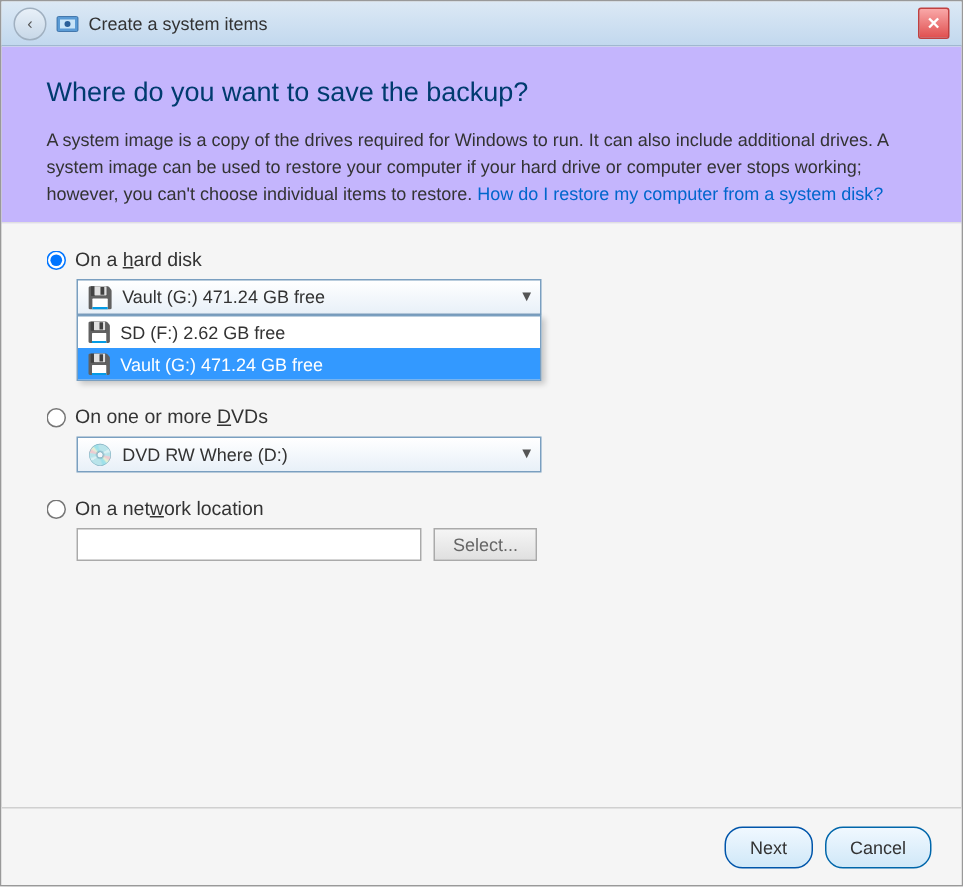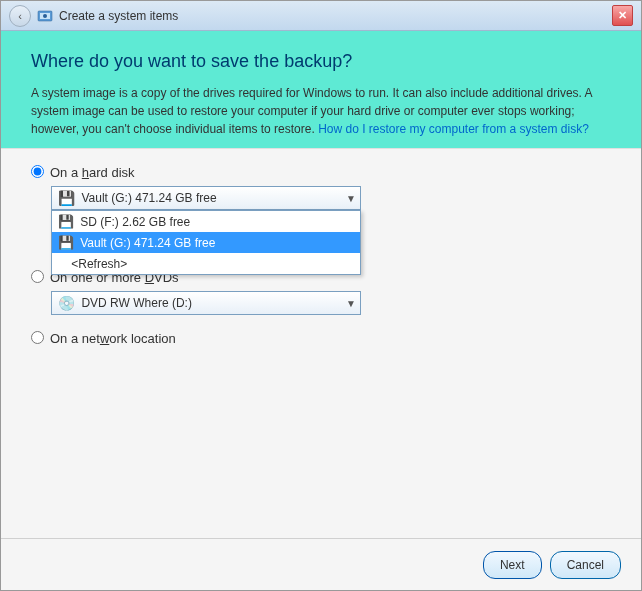--- a/index.html
+++ b/index.html
@@ -77,21 +77,21 @@
       font-weight: bold;
     }
     .content {
       flex: 1;
       display: flex;
       flex-direction: column;
       padding: 0;
       overflow: hidden;
     }
     .header-section {
-      background: #5eead4;
+      background: #c4b5fd;
       padding: 20px 30px 10px 30px;
       border-bottom: 1px solid #e0e0e0;
     }
     .header-title {
       font-size: 18px;
       color: #003b6f;
       font-weight: normal;
       margin-bottom: 12px;
     }
     .description {
@@ -107,21 +107,21 @@
       flex: 1;
       padding: 16px 30px;
       position: relative;
       background: #f5f5f5;
     }
     .option-group {
       margin-bottom: 14px;
     }
     .radio-label {
       display: flex;
-      align-items: flex-start;
+      align-items: flex-end;
       gap: 6px;
       margin-bottom: 6px;
       cursor: pointer;
     }
     .radio-label input[type="radio"] {
       margin: 0;
       cursor: pointer;
     }
     .radio-text {
       color: #333;
@@ -286,24 +286,20 @@
           </div>
 
           <div class="dropdown-open">
             <div class="dropdown-item">
               <span class="item-icon">💾</span>
               <span>SD (F:)  2.62 GB free</span>
             </div>
             <div class="dropdown-item selected">
               <span class="item-icon">💾</span>
               <span>Vault (G:)  471.24 GB free</span>
-            </div>
-            <div class="dropdown-item">
-              <span class="item-icon">&nbsp;&nbsp;</span>
-              <span>&lt;Refresh&gt;</span>
             </div>
           </div>
         </div>
       </div>
 
       <div class="option-group dvd-section" style="margin-top: 60px;">
         <label class="radio-label">
           <input type="radio" name="backup_location" style="">
           <span class="radio-text">On one or more <u>D</u>VDs</span>
         </label>
@@ -314,20 +310,24 @@
             <span class="arrow">▼</span>
           </div>
         </div>
       </div>
 
       <div class="option-group network-section">
         <label class="radio-label">
           <input type="radio" name="backup_location" style="">
           <span class="radio-text">On a net<u>w</u>ork location</span>
         </label>
+        <div class="network-row">
+          <input type="text" class="network-input" value="" style="">
+          <button class="network-select-btn">Select...</button>
+        </div>
       </div>
 
     </div>
   </div>
 
   <div class="footer">
     <button class="btn btn-next">Next</button>
     <button class="btn">Cancel</button>
   </div>
 </div>

